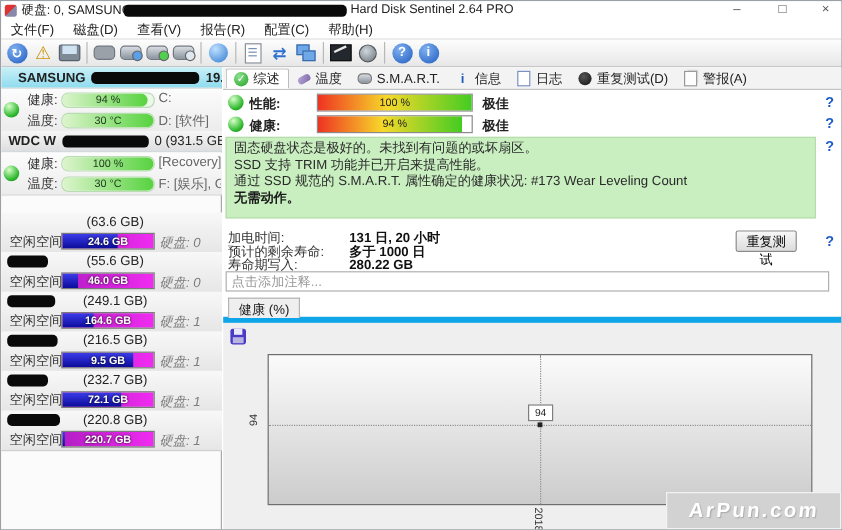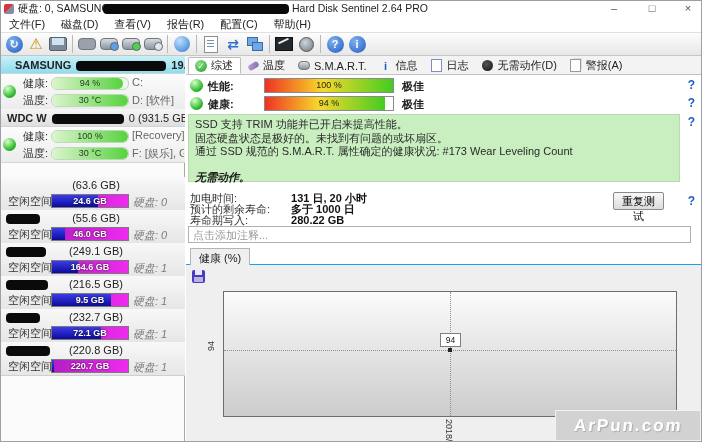--- a/index.html
+++ b/index.html
@@ -86,32 +86,32 @@
   .ovrow{position:absolute;left:0;width:517px;height:17px;}
   .ovrow .orb2{position:absolute;left:4px;top:1px;width:13px;height:13px;border-radius:50%;background:radial-gradient(circle at 35% 28%,#d6ffc8,var(--orb-green) 65%,#157a15);}
   .ovrow .olbl{position:absolute;left:22px;top:1px;font-weight:bold;}
   .rtrack{position:absolute;left:78px;top:0;width:128px;height:13px;border:1px solid #8a8a8a;background:#fff;}
   .rfill{position:absolute;left:0;top:0;bottom:0;background:linear-gradient(90deg,var(--bar-red),var(--bar-yellow) 45%,var(--bar-green2));}
   .rtxt{position:absolute;left:0;right:0;top:0;text-align:center;font-size:9px;line-height:13px;color:#222;}
   .rating{position:absolute;left:216px;top:1px;font-weight:bold;}
   .help{position:absolute;color:#1b5cc8;font-weight:bold;font-size:12px;cursor:pointer;}
 
   #statusbox{position:absolute;left:2px;top:58px;width:492px;height:68px;background:var(--statusbox-bg);border:1px solid #b6dcab;box-sizing:border-box;padding:3px 6px;line-height:13.5px;color:#2a2a2a;}
-  #statusbox .action{font-weight:bold;margin-top:12px;color:#1a1a1a;font-style:italic;}
+  #statusbox .action{font-weight:bold;color:#1a1a1a;}
 
   .statrow{position:absolute;left:4px;height:11px;white-space:nowrap;}
   .statrow .sl{display:inline-block;width:98px;color:#333;}
   .statrow .sv{font-weight:bold;color:#111;}
   #retest{position:absolute;left:427px;top:136px;width:51px;height:18px;background:linear-gradient(#f8f8f8,#dcdcdc);border:1px solid #8a8a8a;border-radius:2px;font-size:11px;font-family:inherit;}
   #comment{position:absolute;left:2px;top:170px;width:503px;height:17px;border:1px solid #b0b0b0;box-sizing:border-box;font:11px "Liberation Sans","DejaVu Sans",sans-serif;color:#333;padding:1px 4px;}
   #comment::placeholder{color:#999;}
 
   
   #charttab{position:absolute;left:4px;top:192px;height:17px;padding:2px 8px 0 8px;background:#efefef;border:1px solid #b5b5b5;border-bottom:none;z-index:2;box-sizing:border-box;}
-  #chartpage{position:absolute;left:0;top:208px;width:517px;bottom:0;background:#efefef;border-top:1px solid #0ea5e9;}
+  #chartpage{position:absolute;left:0;top:208px;width:517px;bottom:0;background:#efefef;border-top:5px solid #0ea5e9;}
   #saveicon{position:absolute;left:6px;top:5px;width:13px;height:13px;background:#4a3ac8;border-radius:2px;}
   #saveicon::before{content:"";position:absolute;left:3px;top:0;width:7px;height:5px;background:#e8e8f8;}
   #saveicon::after{content:"";position:absolute;left:2px;bottom:1px;width:9px;height:5px;background:#b8b4e0;}
   #plot{position:absolute;left:37px;top:26px;width:452px;height:124px;background:linear-gradient(180deg,#fbfbfb,#cccccc);border:1px solid #6e6e6e;}
   #vline{position:absolute;left:50%;top:0;bottom:0;border-left:1px dotted #8f8f8f;}
   #hline{position:absolute;top:47%;left:0;right:0;border-top:1px dotted #8f8f8f;}
   #dpoint{position:absolute;left:calc(50% - 2px);top:calc(47% - 2px);width:4px;height:4px;background:#222;}
   #plabel{position:absolute;left:calc(50% - 10px);top:calc(47% - 17px);width:19px;height:12px;background:#fff;border:1px solid #7e7e7e;font-size:8.5px;line-height:12px;text-align:center;color:#222;}
   #ytick{position:absolute;left:20px;top:76px;writing-mode:vertical-rl;transform:rotate(180deg);font-size:9px;color:#333;}
   #xtick{position:absolute;left:258px;top:154px;writing-mode:vertical-rl;font-size:9px;color:#333;}
@@ -338,21 +338,21 @@
       <div class="tab">
         <span class="tabico">
             <span class="ti-log"></span>
           </span>
         <span>日志</span>
       </div>
       <div class="tab">
         <span class="tabico">
             <span class="ti-perf"></span>
           </span>
-        <span>无需动作(D)</span>
+        <span>重复测试(D)</span>
       </div>
       <div class="tab">
         <span class="tabico">
             <span class="ti-alert"></span>
           </span>
         <span>警报(A)</span>
       </div>
     </div>
 
     <div class="ovrow" style="top:22px;">
@@ -371,22 +371,22 @@
       <span class="olbl">健康:</span>
       <span class="rtrack">
           <span class="rfill" style="width: 94%;"></span>
           <span class="rtxt">94 %</span>
         </span>
       <span class="rating">极佳</span>
       <span class="help" style="right:8px;top:0;">?</span>
     </div>
 
     <div id="statusbox">
+      <div>固态硬盘状态是极好的。未找到有问题的或坏扇区。</div>
       <div>SSD 支持 TRIM 功能并已开启来提高性能。</div>
-      <div>固态硬盘状态是极好的。未找到有问题的或坏扇区。</div>
       <div>通过 SSD 规范的 S.M.A.R.T. 属性确定的健康状况:   #173 Wear Leveling Count</div>
       <div class="action">无需动作。</div>
     </div>
     <span class="help" style="right:8px;top:59px;">?</span>
 
     <div class="statrow" style="top:135px;">
       <span class="sl">加电时间:</span>
       <span class="sv">131 日, 20 小时</span>
     </div>
     <div class="statrow" style="top:146px;">

